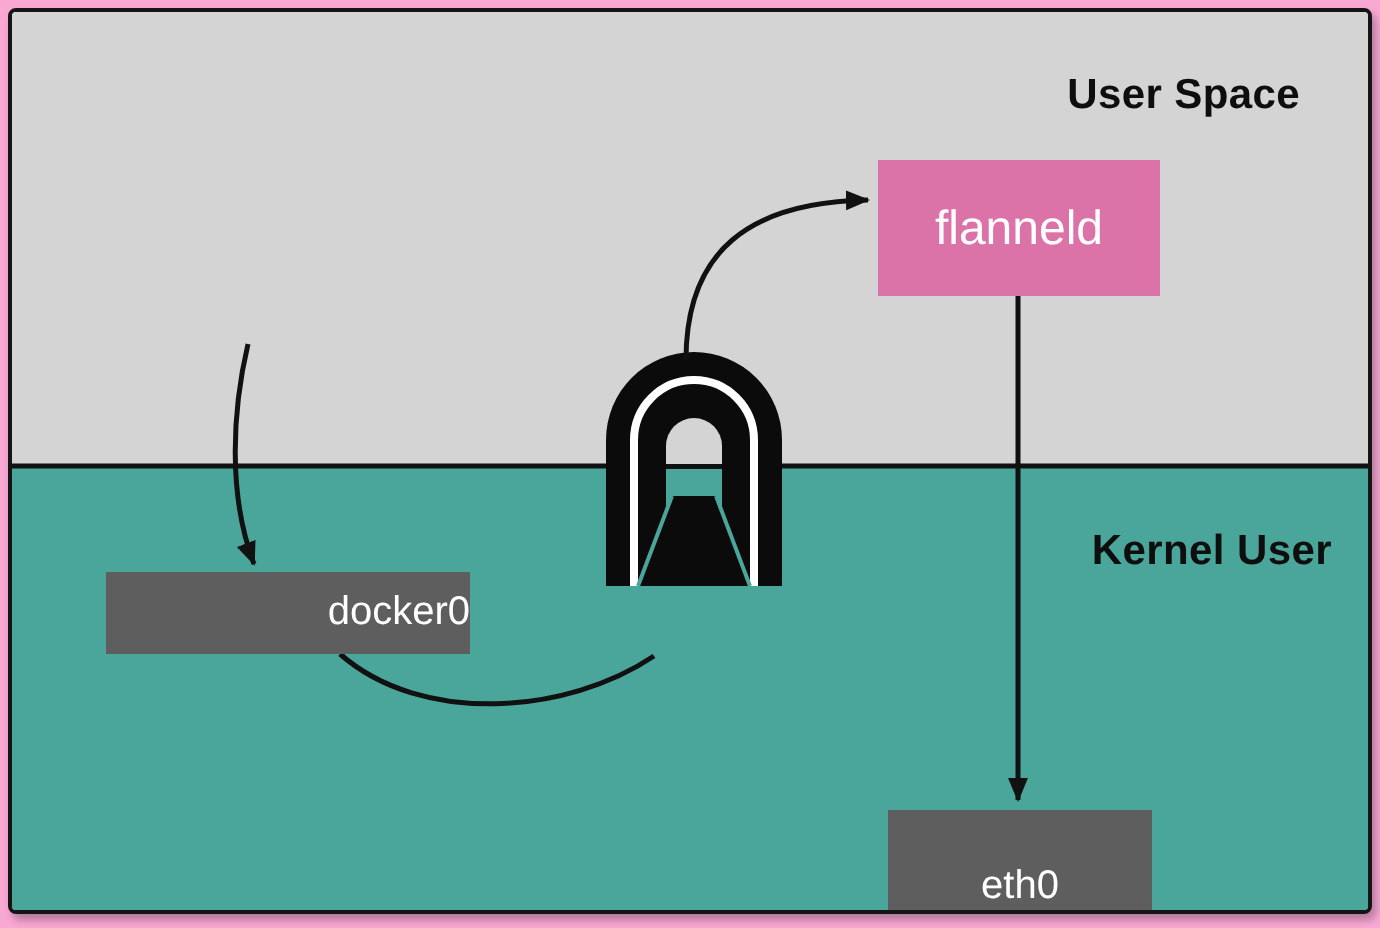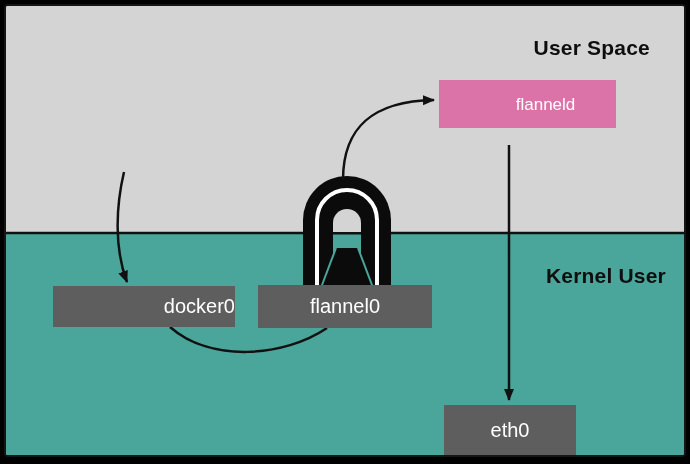--- a/index.html
+++ b/index.html
@@ -1,17 +1,17 @@
 <!DOCTYPE html>
 <html><head>
 <meta charset="utf-8">
 <style>
   html,body{margin:0;padding:0;background:#ffffff;}
   .page{
-    position:relative;width:690px;height:464px;background:#000000;overflow:hidden;
+    position:relative;width:690px;height:464px;background:#f9a8d4;overflow:hidden;
     font-family:"Liberation Sans","DejaVu Sans",sans-serif;
   }
   .canvas{
     position:absolute;left:4px;top:4px;width:678px;height:449px;
     border:2px solid #151515;border-radius:4px;overflow:hidden;
     box-shadow:2px 3px 4px rgba(0,0,0,.28);
     background:#d4d4d4;
   }
   .region{position:absolute;left:0;right:0;}
   .region.user{top:0;height:226px;background:#d4d4d4;}
@@ -22,27 +22,27 @@
     letter-spacing:0.2px;white-space:nowrap;
   }
   .space-label.user{top:30px;right:34px;}
   .space-label.kernel{top:258px;right:18px;}
   .node{
     position:absolute;display:flex;align-items:center;justify-content:center;
     color:#ffffff;font-size:20px;text-align:center;white-space:nowrap;
   }
   .node.container1{left:55px;top:57px;width:190px;height:109px;background:#eab84e;}
   .node.flanneld{
-    left:433px;top:74px;width:141px;height:48px;background:#dc73a8;
-    flex-direction:column;font-size:17px;line-height:27px;padding-left:36px;
+    left:433px;top:74px;width:141px;height:68px;background:#dc73a8;
+    flex-direction:column;font-size:24px;line-height:27px;
   }
   .node.iface{background:#5e5e5e;}
   .node.docker0{left:47px;top:280px;width:182px;height:41px;justify-content:flex-end;}
   .node.flannel0{left:252px;top:279px;width:174px;height:43px;}
-  .node.eth0{left:438px;top:399px;width:132px;height:50px;}
+  .node.eth0{left:438px;top:399px;width:132px;height:50px;align-items:flex-end;}
 </style>
 </head>
 <body>
 
 <div class="page">
   <div class="canvas">
 
     <div class="region user"></div>
     <div class="region kernel"></div>
 
@@ -82,22 +82,19 @@
 
 
     <div class="node flanneld">
       <span>flanneld</span>
     </div>
 
     <div class="node iface docker0">
       <span>docker0</span>
     </div>
 
-    <div class="node iface flannel0">
-      <span>flannel0</span>
-    </div>
 
     <div class="node iface eth0">
       <span>eth0</span>
     </div>
 
   </div>
 </div>
 
 </body></html>

